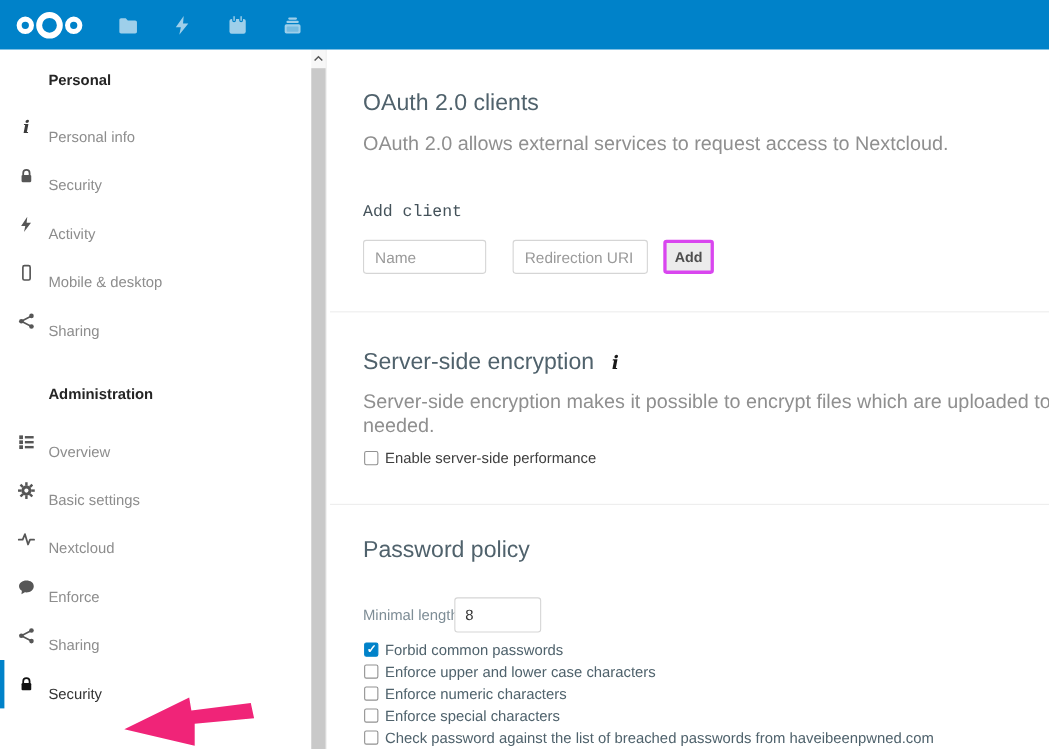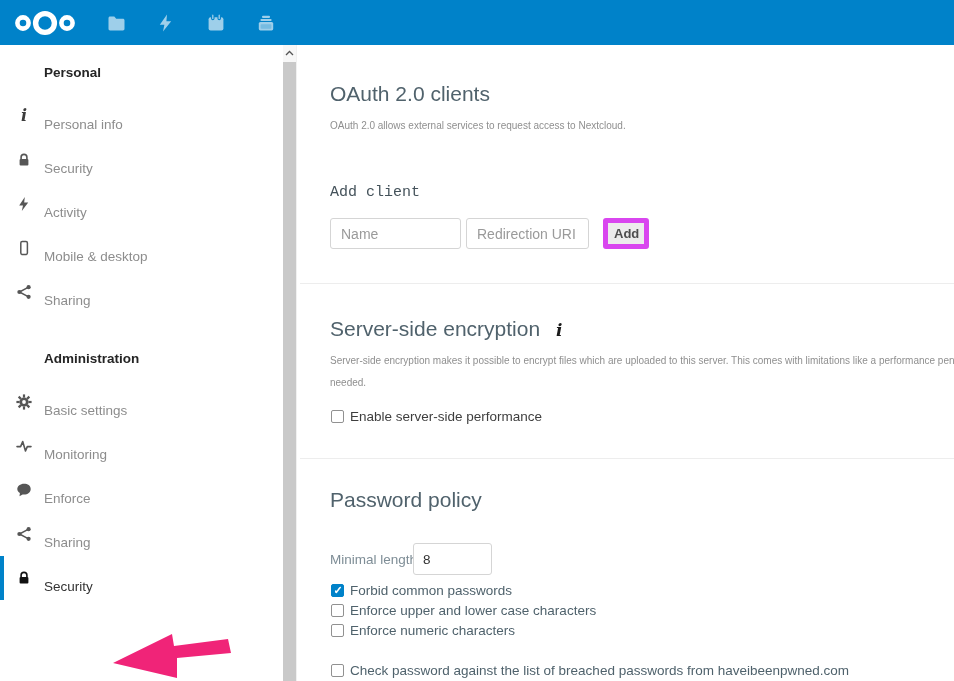--- a/index.html
+++ b/index.html
@@ -47,32 +47,32 @@
     background:#f7f7f7;z-index:20;border-right:1px solid #f0f0f0;
   }
   .scroll-up{height:15px;display:flex;align-items:center;justify-content:center;cursor:pointer;}
   .scroll-thumb{position:absolute;left:0;top:17px;width:13px;height:655px;background:#c9c9c9;}
   
   .main-section{position:absolute;}
   .main-section h2{
     margin:0;font-size:21px;font-weight:400;color:#50626c;
     display:flex;align-items:flex-start;
   }
-  .subtext{font-size:10px;color:#8f8f8f;white-space:nowrap;}
+  .subtext{font-size:18px;color:#8f8f8f;white-space:nowrap;}
   .divider{position:absolute;left:300px;width:654px;height:1px;background:#ededed;}
   .field{
     position:absolute;box-sizing:border-box;height:31px;
     border:1px solid #d5d5d5;border-radius:3px;background:#fff;
     font-family:"Liberation Sans",sans-serif;font-size:14px;color:#555;
     padding:0 10px;outline:none;
   }
   .field::placeholder{color:#9a9a9a;opacity:1;}
   .btn{
     position:absolute;box-sizing:border-box;height:31px;
-    background:#ececec;border:5px solid #d946ef;border-radius:3px;
+    background:#ececec;border:3px solid #d946ef;border-radius:3px;
     font-family:"Liberation Sans",sans-serif;font-size:13px;font-weight:700;
     color:#4e4e4e;cursor:pointer;
   }
   .checkrow{position:absolute;display:flex;align-items:center;height:16px;cursor:pointer;}
   .checkbox{
     width:13px;height:13px;box-sizing:border-box;border:1px solid #919191;
     border-radius:2px;background:#fff;margin-right:6px;flex:0 0 13px;position:relative;
   }
   .checkbox.checked{background:#0082c9;border-color:#0082c9;}
   .checkbox.checked::after{
@@ -171,20 +171,33 @@
           <circle cx="12.6" cy="3.2" r="2.1" fill="currentColor"></circle>
           <circle cx="3.4" cy="8" r="2.1" fill="currentColor"></circle>
           <circle cx="12.6" cy="12.8" r="2.1" fill="currentColor"></circle>
         </svg>
     </span>
     <span class="label">Sharing</span>
   </div>
 
   <div class="caption admin">Administration</div>
 
+  <div class="nav-item">
+    <span class="icon">
+      <svg width="16" height="16" viewBox="0 0 16 16" fill="currentColor">
+          <rect x="1.5" y="1.8" width="3.4" height="3.4"></rect>
+          <rect x="1.5" y="6.3" width="3.4" height="3.4"></rect>
+          <rect x="1.5" y="10.8" width="3.4" height="3.4"></rect>
+          <rect x="6.6" y="2.4" width="8" height="2.2"></rect>
+          <rect x="6.6" y="6.9" width="8" height="2.2"></rect>
+          <rect x="6.6" y="11.4" width="8" height="2.2"></rect>
+        </svg>
+    </span>
+    <span class="label">Overview</span>
+  </div>
   <div class="nav-item">
     <span class="icon">
       <svg width="16" height="16" viewBox="0 0 16 16" fill="currentColor">
         <circle cx="8" cy="8" r="4.6"></circle>
         <rect x="6.9" y="0.4" width="2.2" height="3.2"></rect>
         <rect x="6.9" y="0.4" width="2.2" height="3.2" transform="rotate(45 8 8)"></rect>
         <rect x="6.9" y="0.4" width="2.2" height="3.2" transform="rotate(90 8 8)"></rect>
         <rect x="6.9" y="0.4" width="2.2" height="3.2" transform="rotate(135 8 8)"></rect>
         <rect x="6.9" y="0.4" width="2.2" height="3.2" transform="rotate(180 8 8)"></rect>
         <rect x="6.9" y="0.4" width="2.2" height="3.2" transform="rotate(225 8 8)"></rect>
@@ -194,21 +207,21 @@
       </svg>
     </span>
     <span class="label">Basic settings</span>
   </div>
   <div class="nav-item">
     <span class="icon">
       <svg width="16" height="16" viewBox="0 0 16 16">
           <path d="M1,8.6H4.6L6.7,3.6L9.5,13L11.3,8.6H15" fill="none" stroke="currentColor" stroke-width="1.6" stroke-linejoin="round" stroke-linecap="round"></path>
         </svg>
     </span>
-    <span class="label">Monitoring</span>
+    <span class="label">Nextcloud</span>
   </div>
   <div class="nav-item">
     <span class="icon">
       <svg width="16" height="16" viewBox="0 0 16 16">
           <path d="M8,1.8C4.3,1.8,1.3,4.1,1.3,7c0,1.7,1,3.2,2.6,4.1l-0.4,3.2l3.1-1.8C7,12.6,7.5,12.6,8,12.6c3.7,0,6.7-2.3,6.7-5.6S11.7,1.8,8,1.8z" fill="currentColor"></path>
         </svg>
     </span>
     <span class="label">Enforce</span>
   </div>
   <div class="nav-item">
@@ -239,21 +252,21 @@
         <polyline points="1,5 4.5,1.5 8,5" stroke="#555" stroke-width="1.3" fill="none"></polyline>
       </svg>
   </div>
   <div class="scroll-thumb"></div>
 </div>
 
 <section class="main-section" style="left:300px;top:45px;width:1100px;height:238px;">
   <h2 style="position:absolute;left:30px;top:37px;">OAuth 2.0 clients</h2>
   <div class="subtext" style="position:absolute;left:30px;top:75px;">OAuth 2.0 allows external services to request access to Nextcloud.</div>
   <div style="position:absolute;left:30px;top:139px;font-size:15px;color:#44525a;font-family:Liberation Mono, monospace;">Add client</div>
-  <input class="field" style="left: 30px; top: 173px; width: 131px;" placeholder="Name">
+  <input class="field" style="left: 30px; top: 173px; width: 112px;" placeholder="Name">
   <input class="field" style="left: 166px; top: 173px; width: 123px;" placeholder="Redirection URI">
   <button class="btn" style="left:303px;top:173px;width:46px;">Add</button>
 </section>
 
 <div class="divider" style="top:283px;"></div>
 
 <section class="main-section" style="left:300px;top:284px;width:1400px;height:174px;">
   <h2 style="position:absolute;left:30px;top:33px;">
     <span>Server-side encryption</span>
     <span class="heading-info">i</span>
@@ -278,20 +291,24 @@
     <span class="checklabel">Forbid common passwords</span>
   </label>
   <label class="checkrow" style="left:31px;top:143px;">
     <span class="checkbox"></span>
     <span class="checklabel">Enforce upper and lower case characters</span>
   </label>
   <label class="checkrow" style="left:31px;top:163px;">
     <span class="checkbox"></span>
     <span class="checklabel">Enforce numeric characters</span>
   </label>
+  <label class="checkrow" style="left:31px;top:183px;">
+    <span class="checkbox"></span>
+    <span class="checklabel">Enforce special characters</span>
+  </label>
   <label class="checkrow" style="left:31px;top:203px;">
     <span class="checkbox"></span>
     <span class="checklabel">Check password against the list of breached passwords from haveibeenpwned.com</span>
   </label>
 </section>
 
 <svg class="annotation-arrow" width="124" height="50" viewBox="0 0 124 50">
   <polygon points="3,33 62,4 64,16 118,9 121,23 67,28 67,48" fill="#f02478"></polygon>
 </svg>
 

